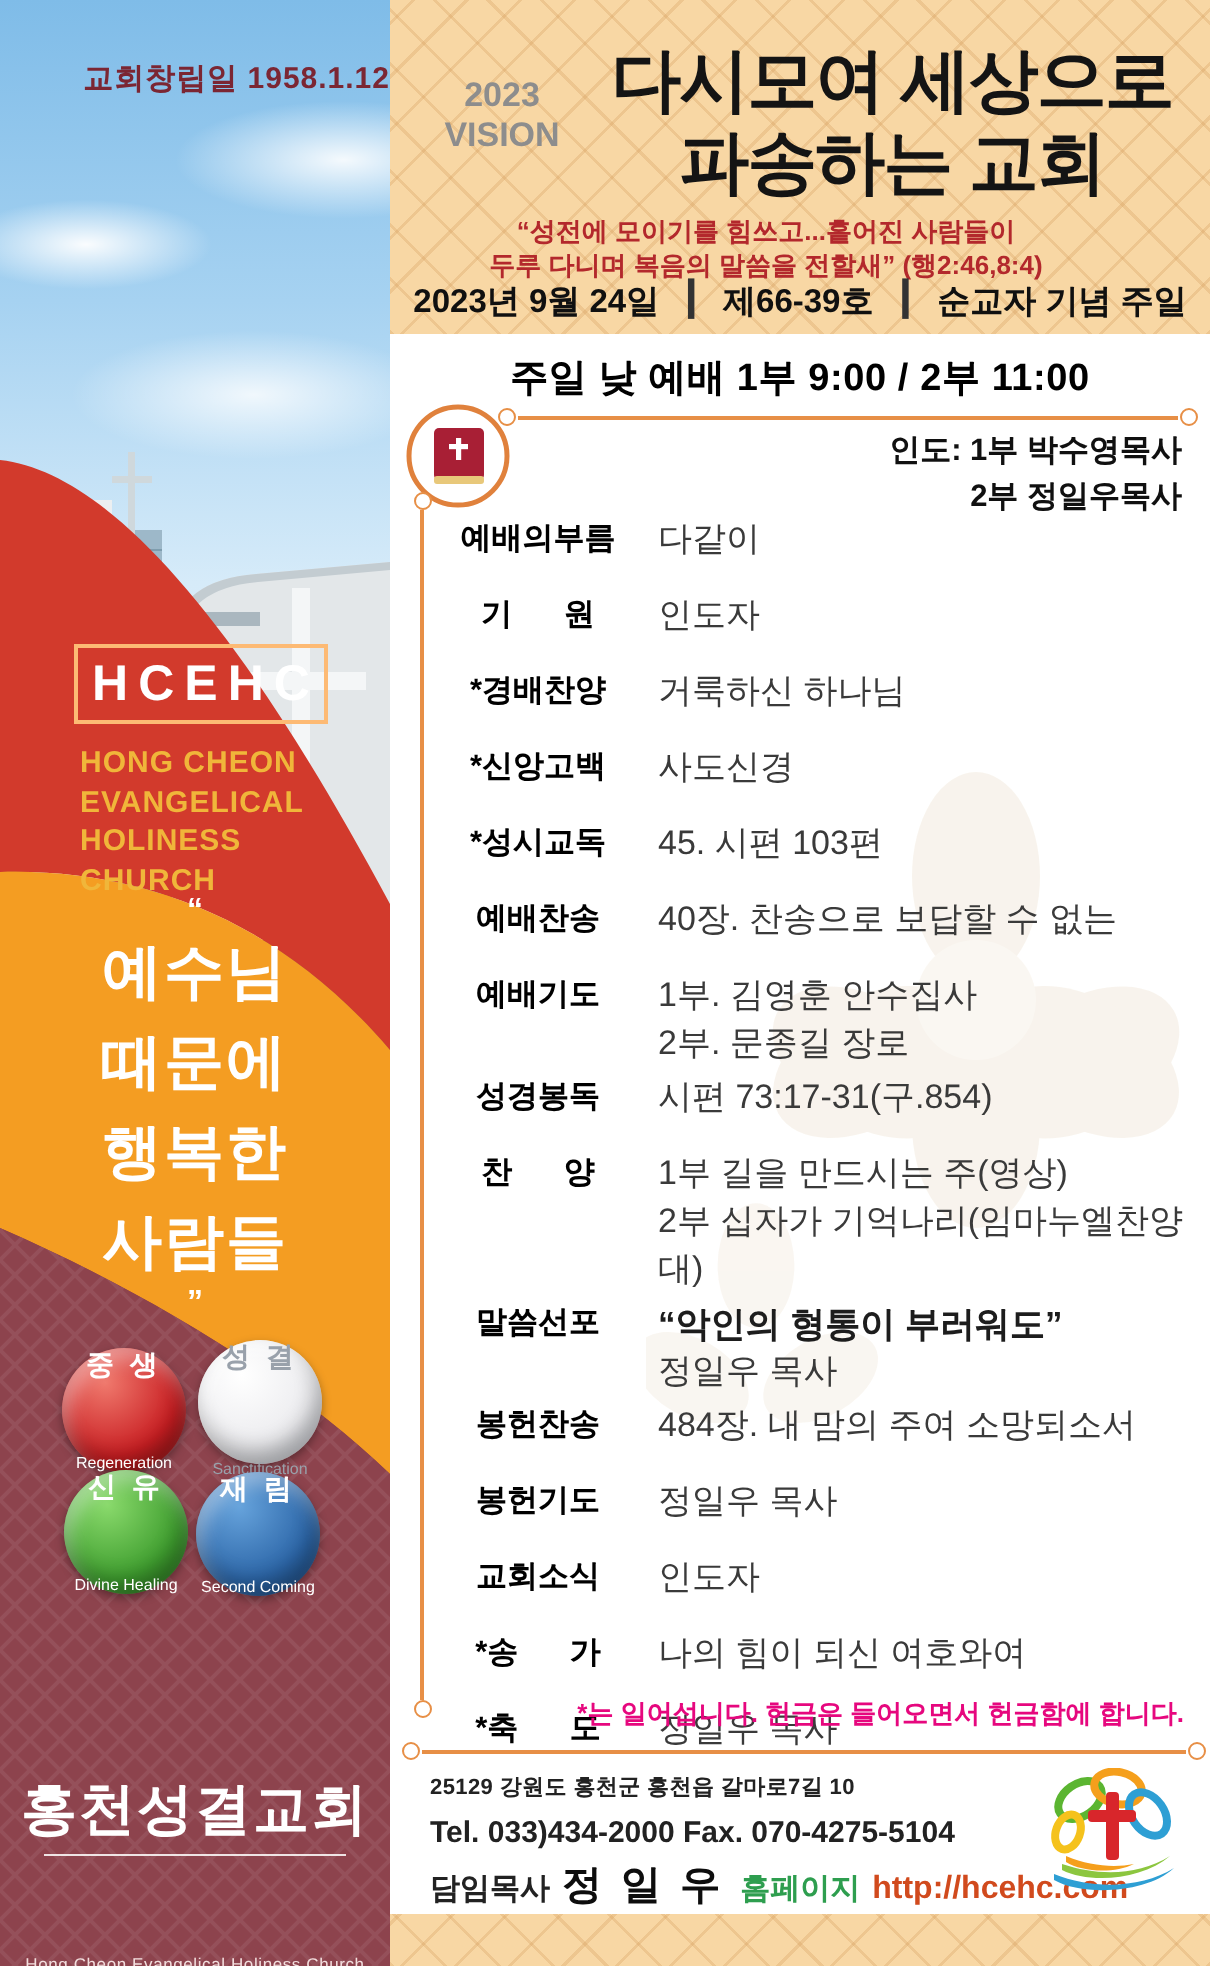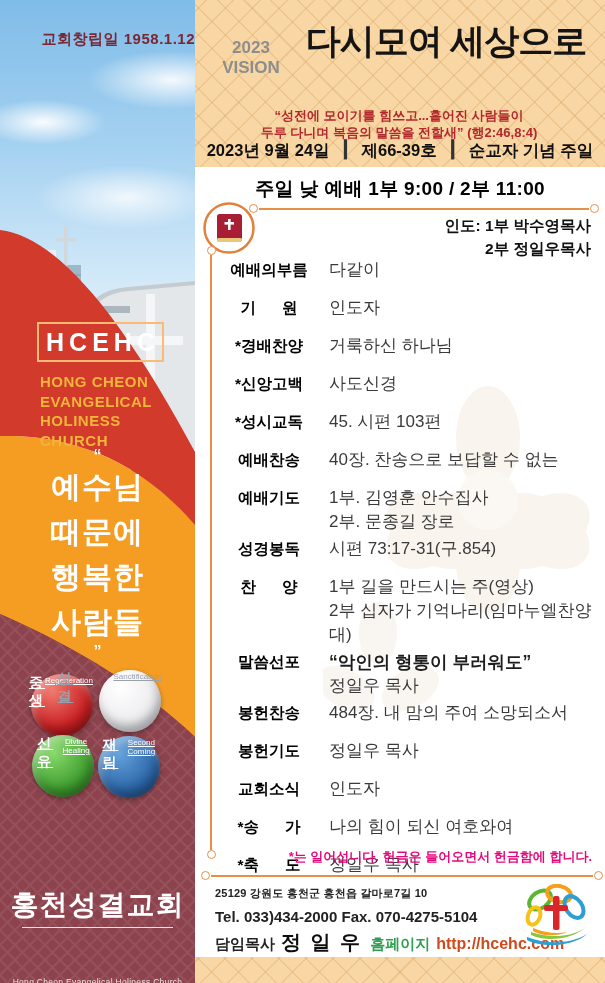--- a/index.html
+++ b/index.html
@@ -15,42 +15,42 @@
       radial-gradient(ellipse 130px 46px at 65% 42%, rgba(255,255,255,.8), rgba(255,255,255,0) 70%),
       linear-gradient(180deg,#7fbce8 0%,#a6d2f1 32%,#d6ebf9 62%,#eef7fd 100%);}
   .founding{position:absolute;left:0;top:30px;width:195px;text-align:right;color:#7b2633;font-weight:bold;font-size:15px;letter-spacing:.5px;}
   .photo-svg{position:absolute;left:0;top:210px;}
   .waves-svg{position:absolute;left:0;top:0;}
   .hcehc-box{position:absolute;left:37px;top:322px;width:118px;height:36px;border:2px solid #fdba74;color:#fff;font-weight:bold;font-size:25px;letter-spacing:5px;text-align:center;line-height:37px;padding-left:5px;}
   .en-name{position:absolute;left:40px;top:372px;color:#f0b63a;font-weight:bold;font-size:15px;line-height:19.5px;letter-spacing:.5px;}
   .slogan{position:absolute;left:0;top:448px;width:195px;text-align:center;color:#fff;font-weight:bold;}
   .slogan .q{font-size:16px;line-height:16px;}
   .slogan .s-line{font-size:30px;line-height:45px;letter-spacing:1px;}
-  .badge{position:absolute;width:62px;height:62px;border-radius:50%;text-align:center;color:#fff;display:flex;flex-direction:row;justify-content:flex-end;
-    box-shadow:inset -3px -7px 10px rgba(0,0,0,.28), inset 3px 6px 9px rgba(255,255,255,.4), 0 2px 5px rgba(0,0,0,.35);text-decoration:underline;}
+  .badge{position:absolute;width:62px;height:62px;border-radius:50%;text-align:center;color:#fff;display:flex;flex-direction:column;justify-content:space-between;
+    box-shadow:inset -3px -7px 10px rgba(0,0,0,.28), inset 3px 6px 9px rgba(255,255,255,.4), 0 2px 5px rgba(0,0,0,.35);}
   .badge .ko{font-size:14px;font-weight:bold;letter-spacing:2px;}
   .badge .en{font-size:8px;margin-top:2px;}
   .badge-regen{left:31px;top:674px;background:radial-gradient(circle at 35% 28%, #f0796d, #c81e22 62%, #8f1114);}
   .badge-sanct{left:99px;top:670px;background:radial-gradient(circle at 35% 28%, #ffffff, #ececef 60%, #c6cad1);color:#99a1ab;gap:40px;}
   .badge-heal{left:32px;top:735px;background:radial-gradient(circle at 35% 28%, #8ada6c, #3f9e2f 62%, #2a7420);}
   .badge-come{left:98px;top:736px;background:radial-gradient(circle at 35% 28%, #66a3dc, #2c66a8 62%, #1c4a80);}
   .sb-name{position:absolute;left:0;top:886px;width:195px;text-align:center;color:#fff;font-weight:bold;font-size:28px;letter-spacing:1px;}
   .sb-line{position:absolute;left:22px;top:927px;width:151px;height:1px;background:rgba(255,255,255,.85);}
   .sb-en{position:absolute;left:0;top:932px;width:195px;text-align:center;color:#f3dede;font-size:8.5px;letter-spacing:.3px;margin-top:45px;}
 
   
   .main{position:absolute;left:195px;top:0;width:410px;height:983px;background:#fff;}
   .lattice{background-color:#f8d7a4;background-image:
       repeating-linear-gradient(45deg, rgba(213,158,94,.30) 0 1.5px, transparent 1.5px 19px),
       repeating-linear-gradient(-45deg, rgba(213,158,94,.30) 0 1.5px, transparent 1.5px 19px);}
   .m-header{position:absolute;left:0;top:0;width:410px;height:167px;}
   .vision{position:absolute;left:16px;top:38px;width:80px;text-align:center;color:#8d8d8d;font-weight:bold;font-size:17px;line-height:20px;}
   .title{position:absolute;left:92px;top:20px;width:318px;text-align:center;color:#141414;font-weight:bold;}
   .title div{font-size:35px;line-height:41px;letter-spacing:-1px;}
-  .verse{position:absolute;left:0;top:108px;width:376px;text-align:center;color:#b3282c;font-weight:bold;font-size:13px;line-height:16.5px;padding-left:16px;}
+  .verse{position:absolute;left:0;top:108px;width:376px;text-align:center;color:#b3282c;font-weight:bold;font-size:13px;line-height:16.5px;}
   .datebar{position:absolute;left:0;top:140px;width:410px;text-align:center;color:#101010;font-weight:bold;font-size:16.5px;}
   .datebar .sep{margin:0 11px;position:relative;top:-1px;color:#333;}
 
   .watermark{position:absolute;left:128px;top:330px;pointer-events:none;}
 
   .svc-heading{position:absolute;left:0;top:176px;width:410px;text-align:center;font-weight:bold;font-size:19px;color:#000;letter-spacing:.3px;}
   .bible-wrap{position:absolute;left:7px;top:201px;}
   .topline,.botline{position:absolute;height:2px;background:#e78f46;}
   .topline{left:64px;top:208px;width:330px;}
   .botline{left:16px;top:875px;width:382px;}
@@ -179,20 +179,21 @@
 
   <div class="main">
 
     <div class="m-header lattice">
       <div class="vision">
         <div>2023</div>
         <div>VISION</div>
       </div>
       <div class="title">
         <div>다시모여 세상으로</div>
+        <div>파송하는 교회</div>
       </div>
       <div class="verse">
         <div>“성전에 모이기를 힘쓰고...흩어진 사람들이</div>
         <div>두루 다니며 복음의 말씀을 전할새” (행2:46,8:4)</div>
       </div>
       <div class="datebar">
         <span>2023년 9월 24일</span><span class="sep">┃</span><span>제66-39호</span><span class="sep">┃</span><span>순교자 기념 주일</span>
       </div>
     </div>
 

